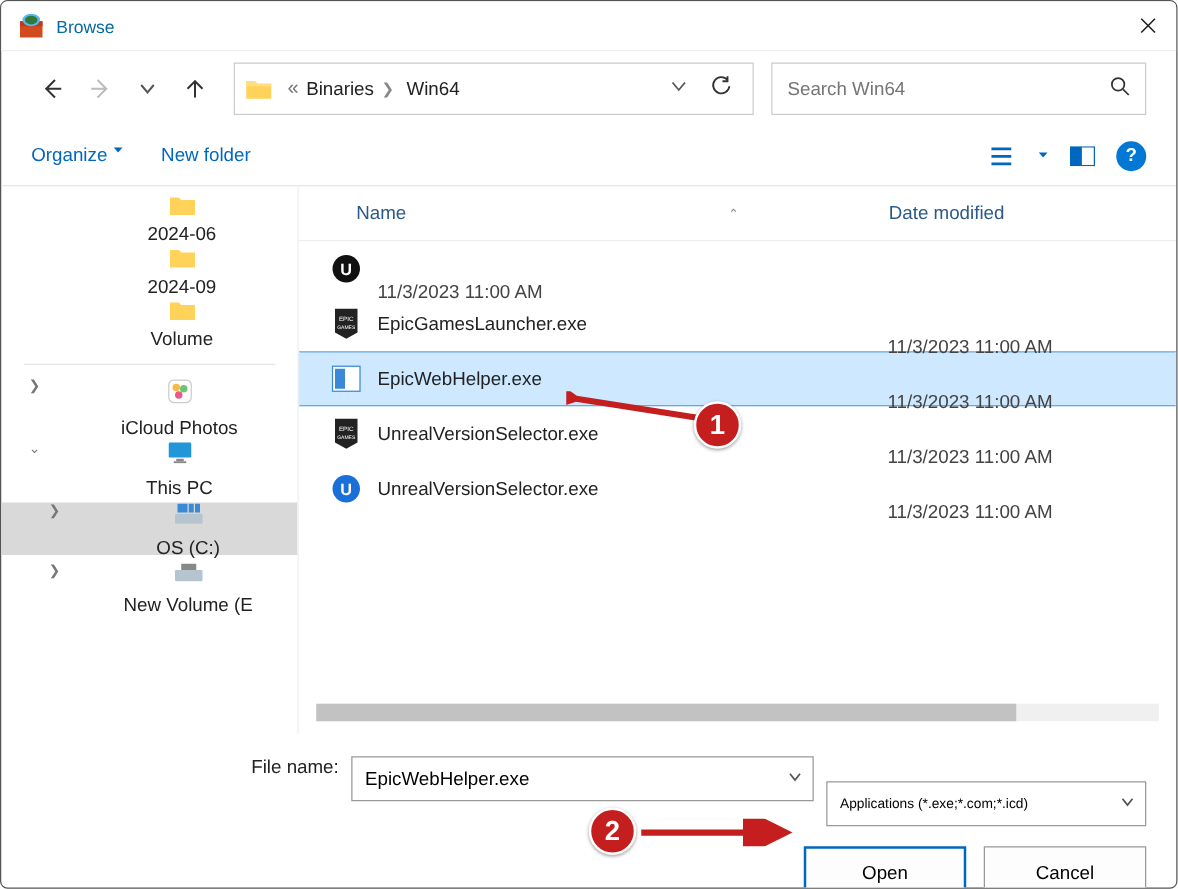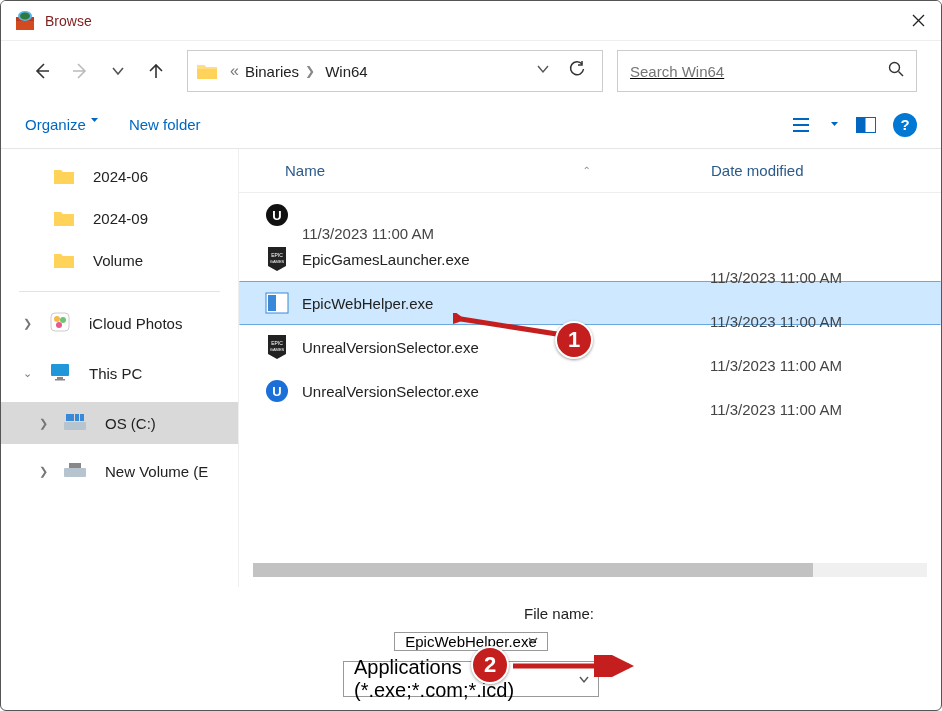--- a/index.html
+++ b/index.html
@@ -1,49 +1,49 @@
 <!DOCTYPE html>
 <html><head>
   <meta charset="utf-8">
   <style>
     * { box-sizing: border-box; margin: 0; padding: 0; font-family: "Segoe UI", Tahoma, sans-serif; }
     body { width: 942px; height: 711px; background: #fff; position: relative; overflow: hidden; border: 1px solid #555; border-radius: 6px; }
     
     
     .titlebar { height: 40px; background: #fff; display: flex; align-items: center; padding: 0 0 0 14px; border-bottom: 1px solid #eee; }
     .titlebar .icon { width: 20px; height: 20px; margin-right: 10px; }
-    .titlebar .title { font-size: 14px; color: #7f1d1d; flex: 1; }
+    .titlebar .title { font-size: 14px; color: #0369a1; flex: 1; }
     .titlebar .close { width: 46px; height: 40px; display: flex; align-items: center; justify-content: center; color: #222; }
     
     
     .navrow { height: 60px; display: flex; align-items: center; padding: 10px 24px; gap: 4px; }
     .navbtn { width: 34px; height: 34px; display: flex; align-items: center; justify-content: center; color: #555; }
     .navbtn.disabled { color: #bbb; }
     .addressbar { flex: 1; height: 42px; border: 1px solid #ccc; display: flex; align-items: center; padding: 0 8px; margin: 0 10px; }
     .folder-icon-sm { width: 22px; height: 18px; margin-right: 6px; }
     .crumb-sep { color: #777; margin: 0 6px; }
     .crumb { font-size: 15px; color: #222; }
     .crumb-arrow { color: #888; margin: 0 10px 0 6px; font-size: 12px; }
     .addr-drop { margin-left: auto; color: #666; padding: 0 10px; }
     .addr-refresh { color: #333; padding: 0 8px; }
-    .searchbox { width: 300px; height: 42px; border: 1px solid #ccc; display: flex; align-items: center; padding: 0 12px; text-decoration: underline; }
+    .searchbox { width: 300px; height: 42px; border: 1px solid #ccc; display: flex; align-items: center; padding: 0 12px; }
     .searchbox input { border: none; outline: none; font-size: 15px; color: #777; flex: 1; background: transparent; }
     .search-icon { color: #333; }
     
     
     .toolbar { height: 48px; display: flex; align-items: center; padding: 0 24px; border-bottom: 1px solid #e6e6e6; }
     .tool-link { color: #0067c0; font-size: 15px; display: flex; gap: 4px; margin-right: 30px; cursor: default; }
     .tool-right { margin-left: auto; display: flex; align-items: center; gap: 16px; }
     .view-icon, .pane-icon { width: 22px; height: 22px; display: flex; align-items: center; justify-content: center; }
     .help-icon { width: 24px; height: 24px; border-radius: 50%; background: #0078d4; color: #fff; display: flex; align-items: center; justify-content: center; font-size: 15px; font-weight: bold; }
     
     
     .main { display: flex; height: 438px; }
     .sidebar { width: 238px; border-right: 1px solid #eee; overflow: hidden; padding-top: 6px; }
-    .sidebar-item { height: 42px; display: flex; align-items: center; padding-left: 52px; font-size: 15px; color: #222; gap: 18px; position: relative; }
+    .sidebar-item { height: 42px; display: flex; align-items: center; padding-left: 52px; font-size: 15px; color: #222; gap: 6px; position: relative; flex-direction: column; }
     .sidebar-item.l2 { padding-left: 48px; }
     .sidebar-item.l3 { padding-left: 62px; }
     .sidebar-item.selected { background: #d9d9d9; }
     .sidebar-item .chev { position: absolute; left: 22px; color: #777; font-size: 11px; }
     .sidebar-item.l2 .chev { left: 22px; }
     .sidebar-item.l3 .chev { left: 38px; }
     .sidebar-hr { border: none; border-top: 1px solid #e3e3e3; margin: 10px 18px; }
     .folder-ic { width: 22px; height: 18px; }
     
     .filelist { flex: 1; position: relative; }
@@ -54,25 +54,25 @@
     .file-row { height: 44px; display: flex; align-items: center; font-size: 15px; color: #222; border: 1px solid transparent; }
     .file-row.selected { background: #cde8ff; border-top: 1px solid #6aa9e0; border-bottom: 1px solid #6aa9e0; }
     .file-ic { width: 26px; height: 26px; margin: 0 12px 0 24px; display: flex; align-items: center; justify-content: center; }
     .file-name { flex: 1; }
     .file-date { width: 230px; color: #444; margin-top: 36px; }
     .hscroll { position: absolute; bottom: 10px; left: 14px; right: 14px; height: 14px; background: #f0f0f0; }
     .hscroll-thumb { position: absolute; left: 0; width: 560px; height: 14px; background: #c2c2c2; }
     
     
     .bottom { padding: 18px 24px 24px 24px; }
-    .filename-row { display: flex; align-items: center; gap: 10px; margin-bottom: 16px; flex-direction: column; }
+    .filename-row { display: flex; gap: 10px; margin-bottom: 16px; }
     .filename-label { font-size: 15px; color: #222; width: 246px; text-align: right; }
     .filename-input { flex: 1; height: 36px; border: 1px solid #999; padding: 0 10px; font-size: 15px; display: flex; align-items: center; position: relative; }
     .filename-input .dd { position: absolute; right: 8px; color: #555; }
-    .filter-select { width: 256px; height: 36px; border: 1px solid #999; padding: 16px 10px; font-size: 20px; display: flex; align-items: center; position: relative; }
+    .filter-select { width: 256px; height: 36px; border: 1px solid #999; padding: 16px 10px; font-size: 11px; display: flex; align-items: center; position: relative; margin-top: 20px; }
     .filter-select .dd { position: absolute; right: 8px; color: #555; }
     .btn-row { display: flex; justify-content: flex-end; gap: 14px; }
     .btn { width: 130px; height: 42px; border: 1px solid #999; background: #fdfdfd; font-size: 15px; display: flex; align-items: center; justify-content: center; }
     .btn.primary { border: 2px solid #0067c0; }
     
     
     .arrow { position: absolute; pointer-events: none; }
     .bubble { position: absolute; width: 38px; height: 38px; border-radius: 50%; background: #c41e1e; color: #fff; font-size: 22px; font-weight: bold; display: flex; align-items: center; justify-content: center; border: 2px solid #fff; box-shadow: 0 1px 3px rgba(0,0,0,.4); pointer-events: none; }
   </style>
 </head>

